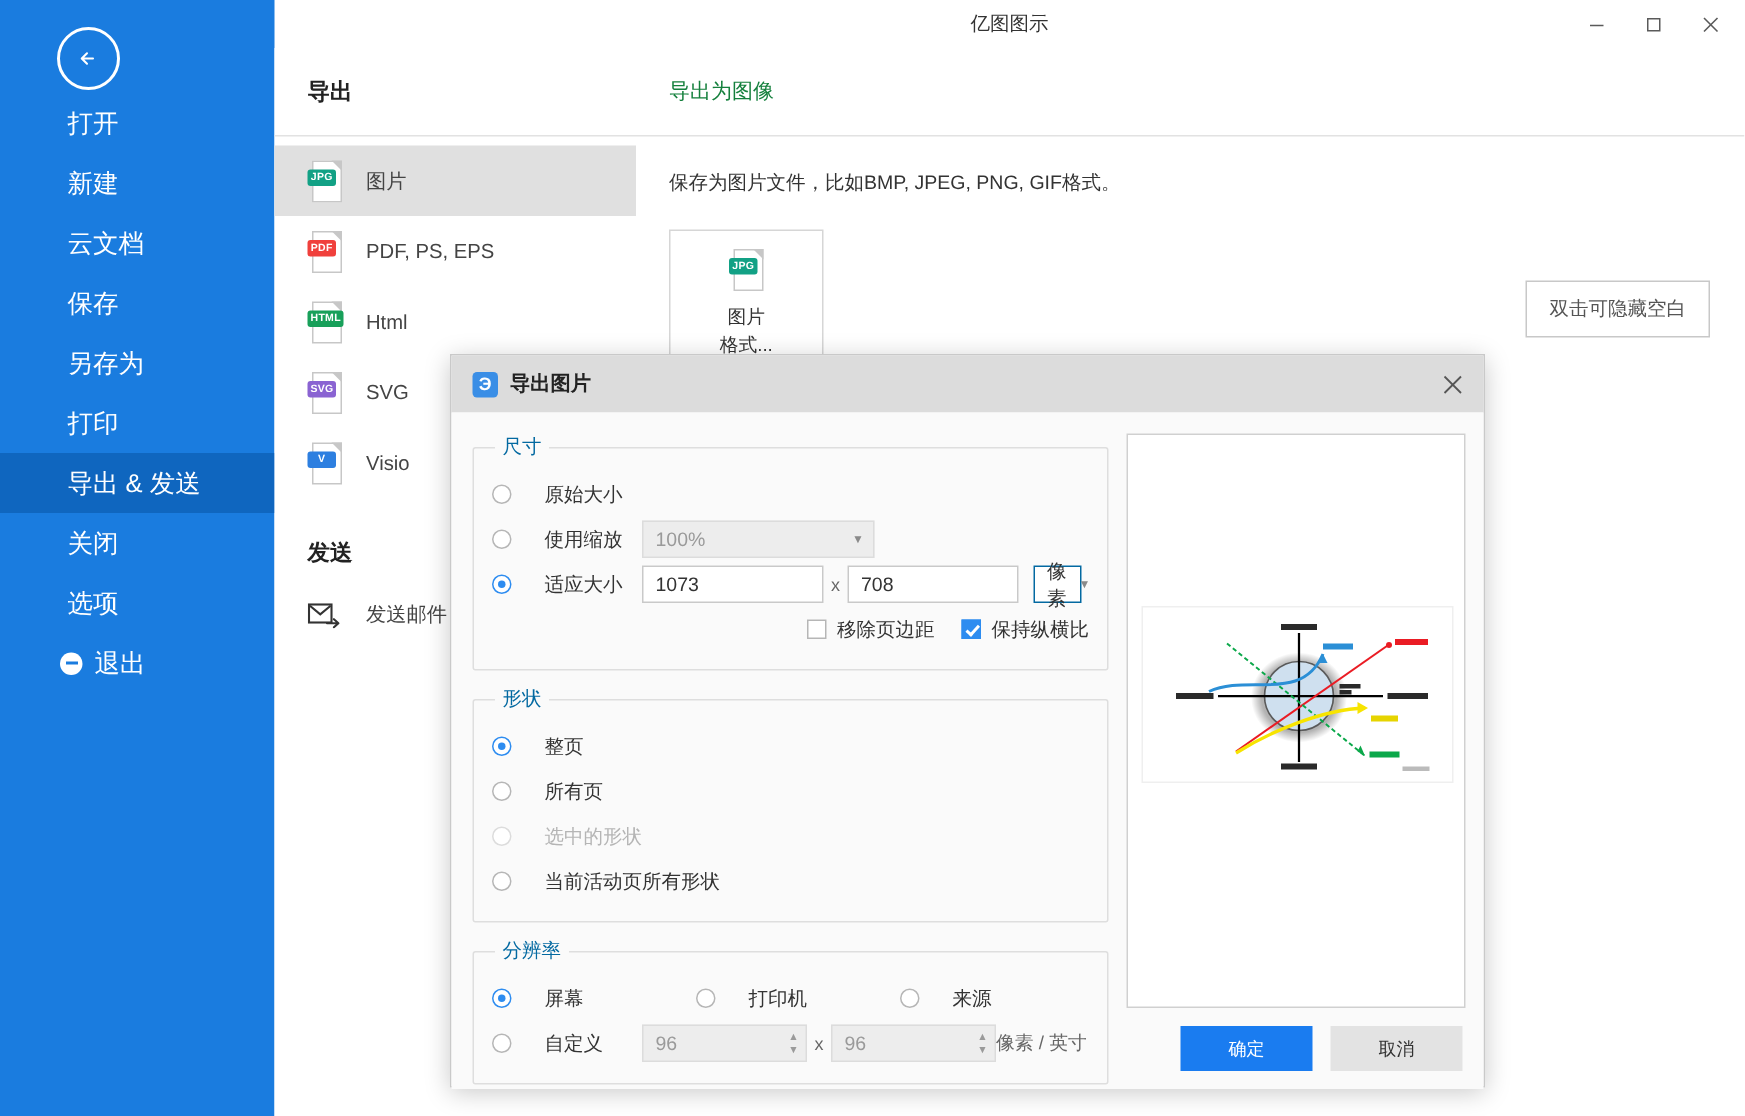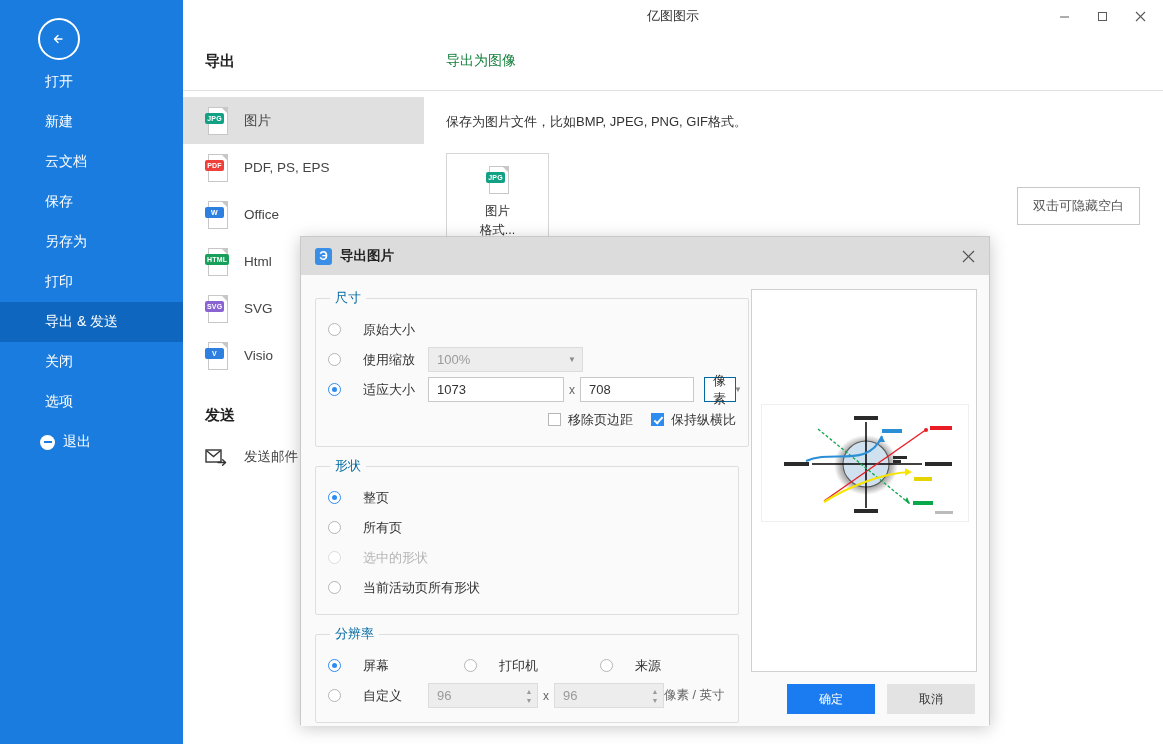--- a/index.html
+++ b/index.html
@@ -73,21 +73,21 @@
   }
   .back-btn {
     position: absolute; left: 38px; top: 18px;
     width: 42px; height: 42px; border-radius: 50%;
     border: 2px solid #ffffff;
     display: flex; align-items: center; justify-content: center;
   }
   .side-list { position: absolute; left: 0; top: 62px; width: 183px; }
   .side-item {
     height: 40px; display: flex; align-items: center;
-    padding-left: 45px; color: #ffffff; font-size: 14px;
+    padding-left: 45px; color: #ffffff; font-size: 17px;
   }
   .side-item.active { background: #0f66bf; }
   .side-item.exit { padding-left: 40px; gap: 8px; }
   .exit-icon {
     width: 15px; height: 15px; border-radius: 50%;
     background: #ffffff; display: flex;
     align-items: center; justify-content: center;
     flex: none;
   }
   .exit-icon i { display:block; width: 8px; height: 2px; background: #1a7cdf; }
@@ -391,28 +391,20 @@
 
       <div class="fmt-item">
         <span class="fileicon">
           <span class="sheet"></span>
             <span class="fold"></span>
           <span class="tag" style="background:#f0403c">PDF</span>
         </span>
         <span>PDF, PS, EPS</span>
       </div>
 
-      <div class="fmt-item">
-        <span class="fileicon">
-          <span class="sheet"></span>
-            <span class="fold"></span>
-          <span class="tag" style="background:#2d7fe0">W</span>
-        </span>
-        <span>Office</span>
-      </div>
 
       <div class="fmt-item">
         <span class="fileicon">
           <span class="sheet"></span>
             <span class="fold"></span>
           <span class="tag" style="background:#18a05a">HTML</span>
         </span>
         <span>Html</span>
       </div>
 
@@ -503,21 +495,21 @@
               <span>100%</span>
               <span class="caret">▼</span>
             </div>
           </div>
 
           <div class="row">
             <label class="radio on" style="width:100px">
               <span class="rdot"></span>
               <span>适应大小</span>
             </label>
-            <div class="tbox" style="width:136px">
+            <div class="tbox" style="width:121px">
               <span>1073</span>
             </div>
             <span class="xsep">x</span>
             <div class="tbox" style="width:114px">
               <span>708</span>
             </div>
             <div class="sel" style="width:32px;margin-left:10px">
               <span>像素</span>
               <span class="caret">▼</span>
             </div>

